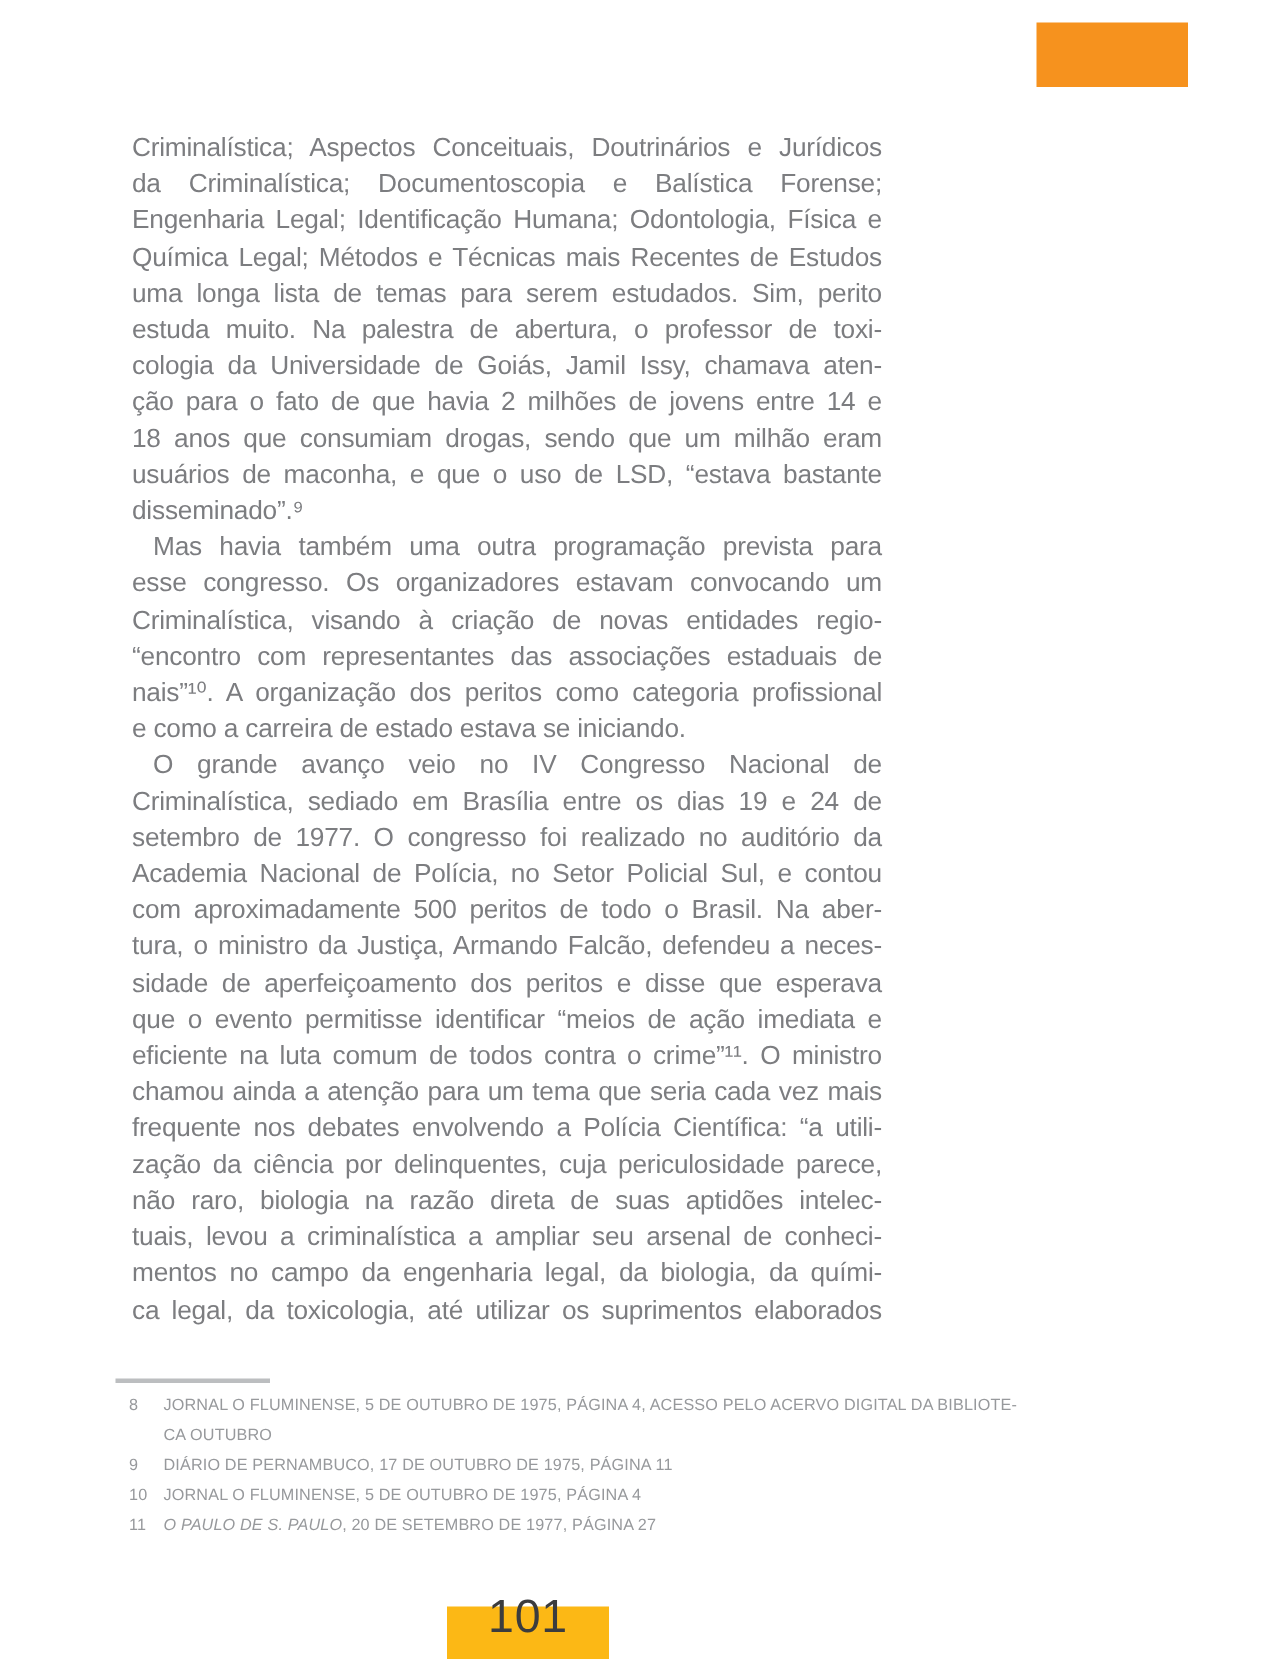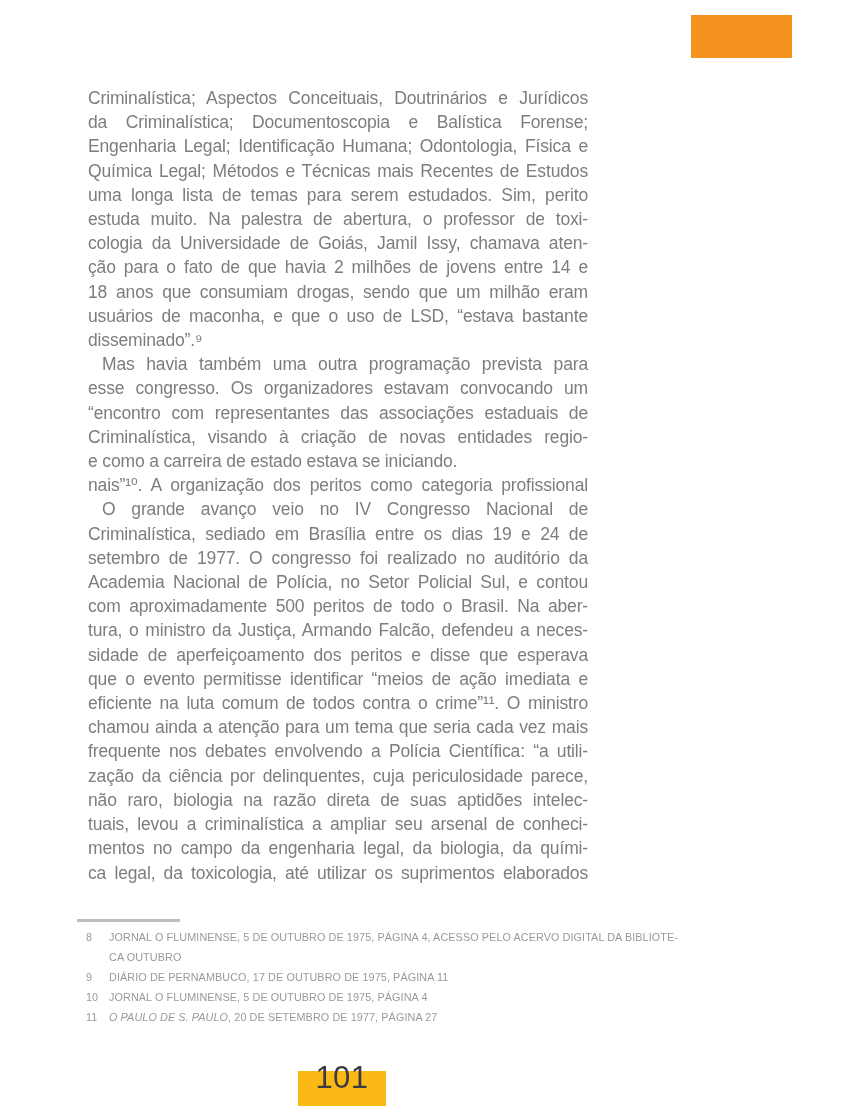--- a/index.html
+++ b/index.html
@@ -67,21 +67,21 @@
   }
   .fn-row { display: flex; }
   .fn-num { width: 23px; flex: none; }
   .fn-text { white-space: nowrap; }
   .fn-text i { font-style: italic; }
 
   
   .pagenum-box {
     position: absolute;
     left: 298px; top: 1071px;
-    width: 88px; height: 35px;
+    width: 108px; height: 35px;
     background: var(--accent_yellow, #FCB815);
   }
   .pagenum {
     position: absolute;
     left: 0; right: 0;
     top: -9px;
     text-align: center;
     font-size: 31px;
     line-height: 1;
     letter-spacing: 0.5px;
@@ -102,24 +102,24 @@
       <div class="line">Química Legal; Métodos e Técnicas mais Recentes de Estudos</div>
       <div class="line">uma longa lista de temas para serem estudados. Sim, perito</div>
       <div class="line">estuda muito. Na palestra de abertura, o professor de toxi-</div>
       <div class="line">cologia da Universidade de Goiás, Jamil Issy, chamava aten-</div>
       <div class="line">ção para o fato de que havia 2 milhões de jovens entre 14 e</div>
       <div class="line">18 anos que consumiam drogas, sendo que um milhão eram</div>
       <div class="line">usuários de maconha, e que o uso de LSD, “estava bastante</div>
       <div class="line left">disseminado”.⁹</div>
       <div class="line indent">Mas havia também uma outra programação prevista para</div>
       <div class="line">esse congresso. Os organizadores estavam convocando um</div>
+      <div class="line">Criminalística, visando à criação de novas entidades regio-</div>
       <div class="line">“encontro com representantes das associações estaduais de</div>
-      <div class="line">Criminalística, visando à criação de novas entidades regio-</div>
+      <div class="line">nais”¹⁰. A organização dos peritos como categoria profissional</div>
       <div class="line left">e como a carreira de estado estava se iniciando.</div>
-      <div class="line">nais”¹⁰. A organização dos peritos como categoria profissional</div>
       <div class="line indent">O grande avanço veio no IV Congresso Nacional de</div>
       <div class="line">Criminalística, sediado em Brasília entre os dias 19 e 24 de</div>
       <div class="line">setembro de 1977. O congresso foi realizado no auditório da</div>
       <div class="line">Academia Nacional de Polícia, no Setor Policial Sul, e contou</div>
       <div class="line">com aproximadamente 500 peritos de todo o Brasil. Na aber-</div>
       <div class="line">tura, o ministro da Justiça, Armando Falcão, defendeu a neces-</div>
       <div class="line">sidade de aperfeiçoamento dos peritos e disse que esperava</div>
       <div class="line">que o evento permitisse identificar “meios de ação imediata e</div>
       <div class="line">eficiente na luta comum de todos contra o crime”¹¹. O ministro</div>
       <div class="line">chamou ainda a atenção para um tema que seria cada vez mais</div>

